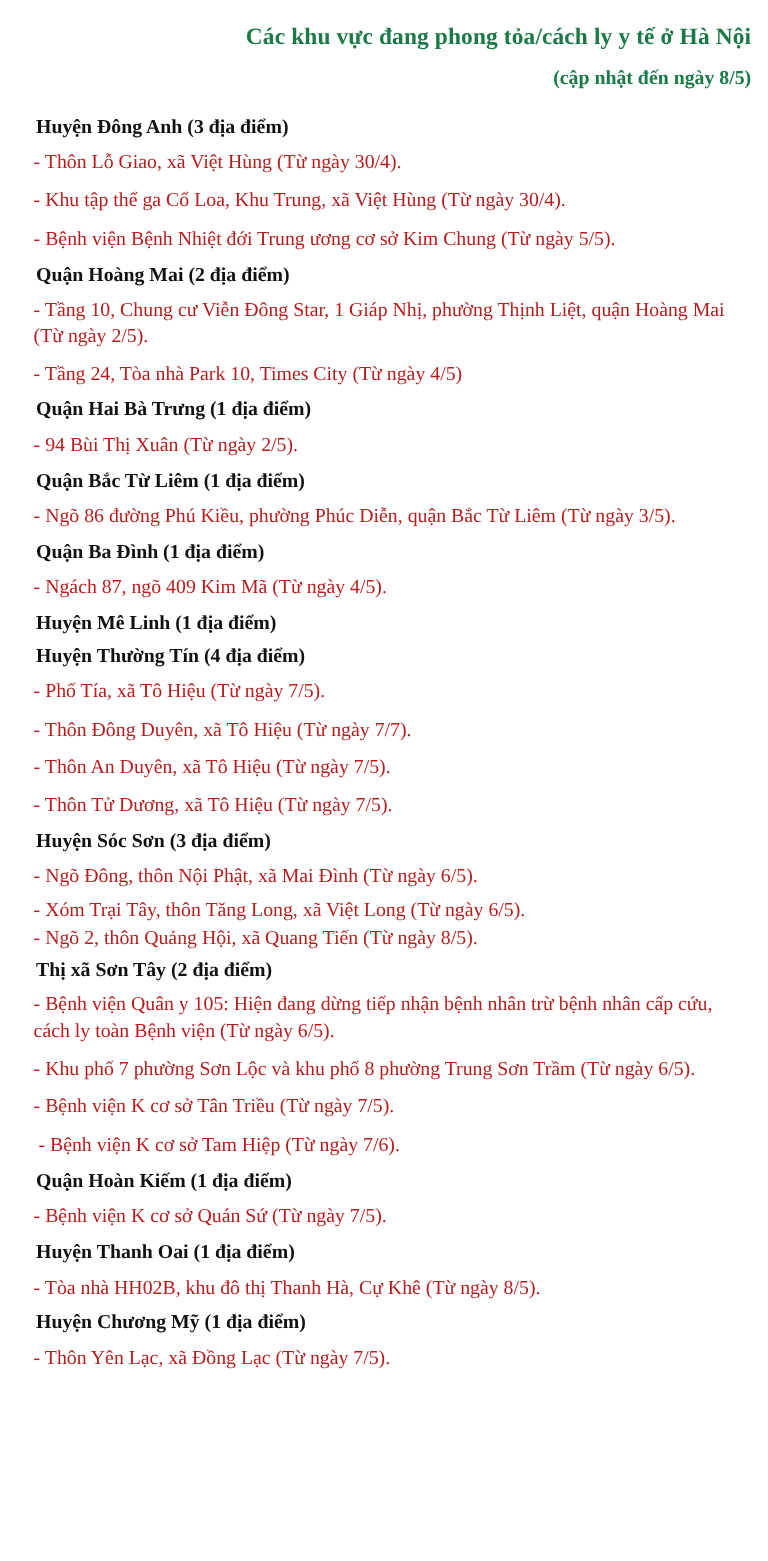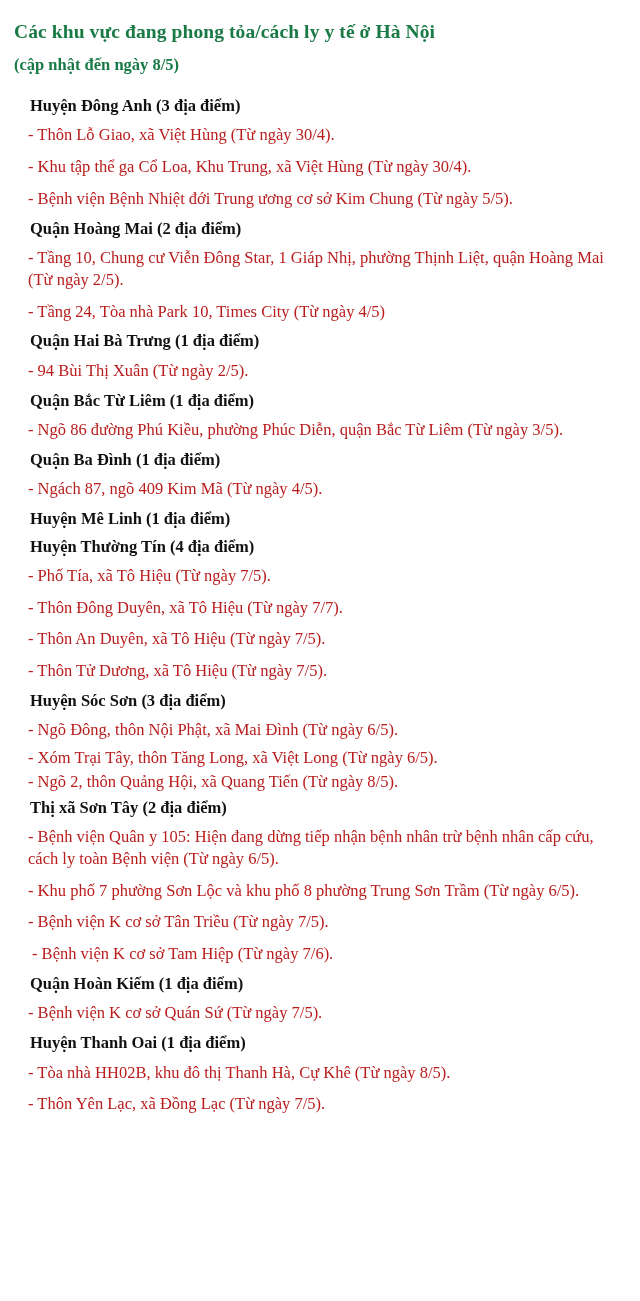--- a/index.html
+++ b/index.html
@@ -15,21 +15,21 @@
     color: #111111;
     -webkit-font-smoothing: antialiased;
   }
   .page {
     width: 640px;
     box-sizing: border-box;
     padding: 10px 14px 10px 14px;
   }
   .doc-title,
   .doc-subtitle {
-    text-align: left;
+    text-align: right;
     font-weight: bold;
     color: #197a45;
     line-height: 1.25;
   }
   .doc-title {
     font-size: 19.5px;
     margin: 10px 0 0 0;
     letter-spacing: 0.1px;
   }
   .doc-subtitle {
@@ -153,19 +153,20 @@
           <li class="entry">- Bệnh viện K cơ sở Quán Sứ (Từ ngày 7/5).</li>
         </ul>
       </div>
       <div class="section">
         <div class="section-heading">Huyện Thanh Oai (1 địa điểm)</div>
         <ul class="entry-list">
           <li class="entry">- Tòa nhà HH02B, khu đô thị Thanh Hà, Cự Khê (Từ ngày 8/5).</li>
         </ul>
       </div>
       <div class="section">
+        <div class="section-heading">Huyện Chương Mỹ (1 địa điểm)</div>
         <ul class="entry-list">
           <li class="entry">- Thôn Yên Lạc, xã Đồng Lạc (Từ ngày 7/5).</li>
         </ul>
       </div>
     </div>
 
 </div>
 
 </body></html>

